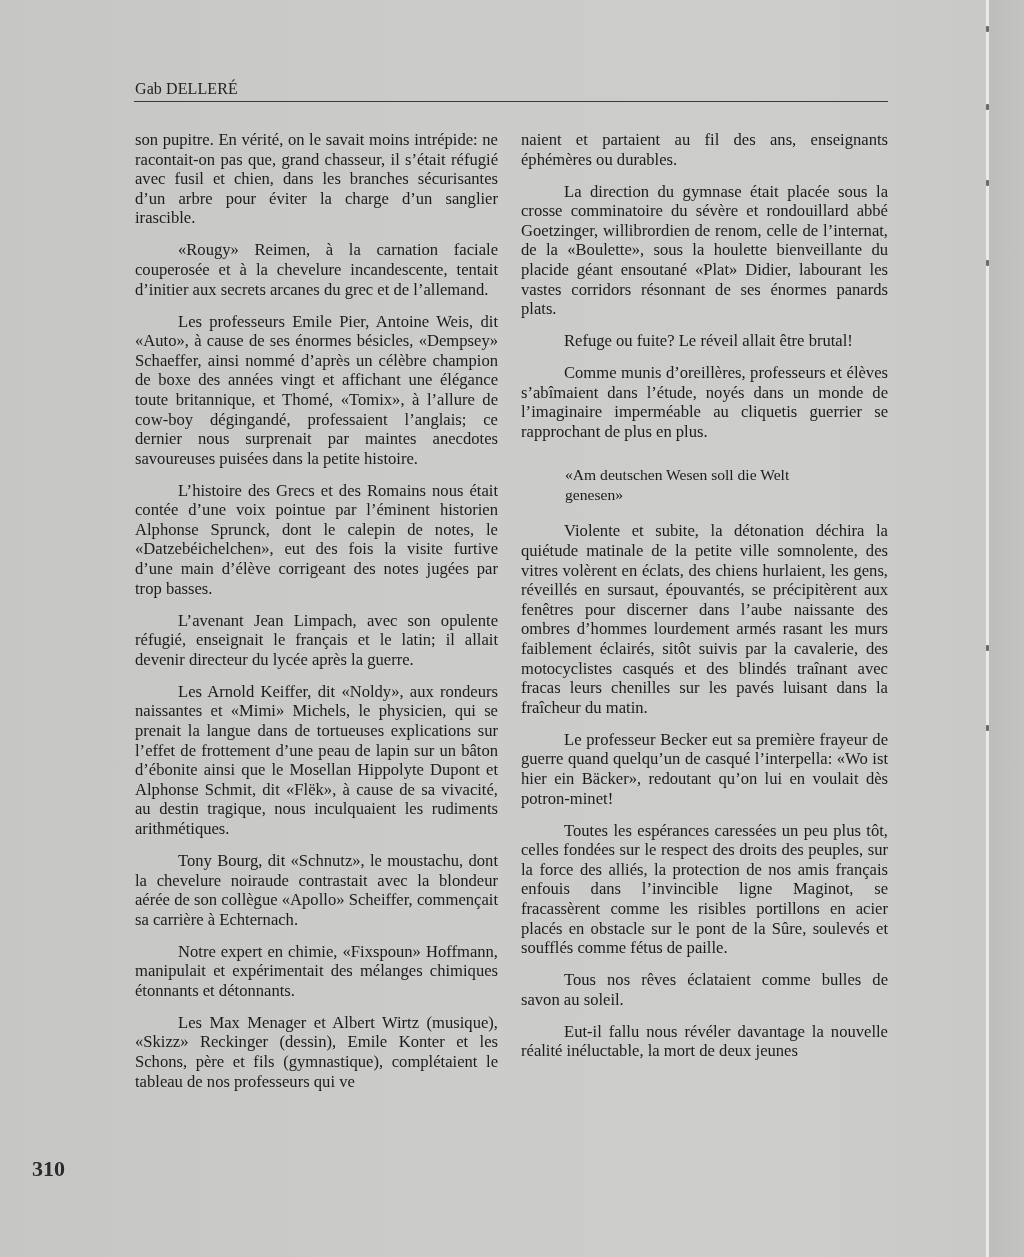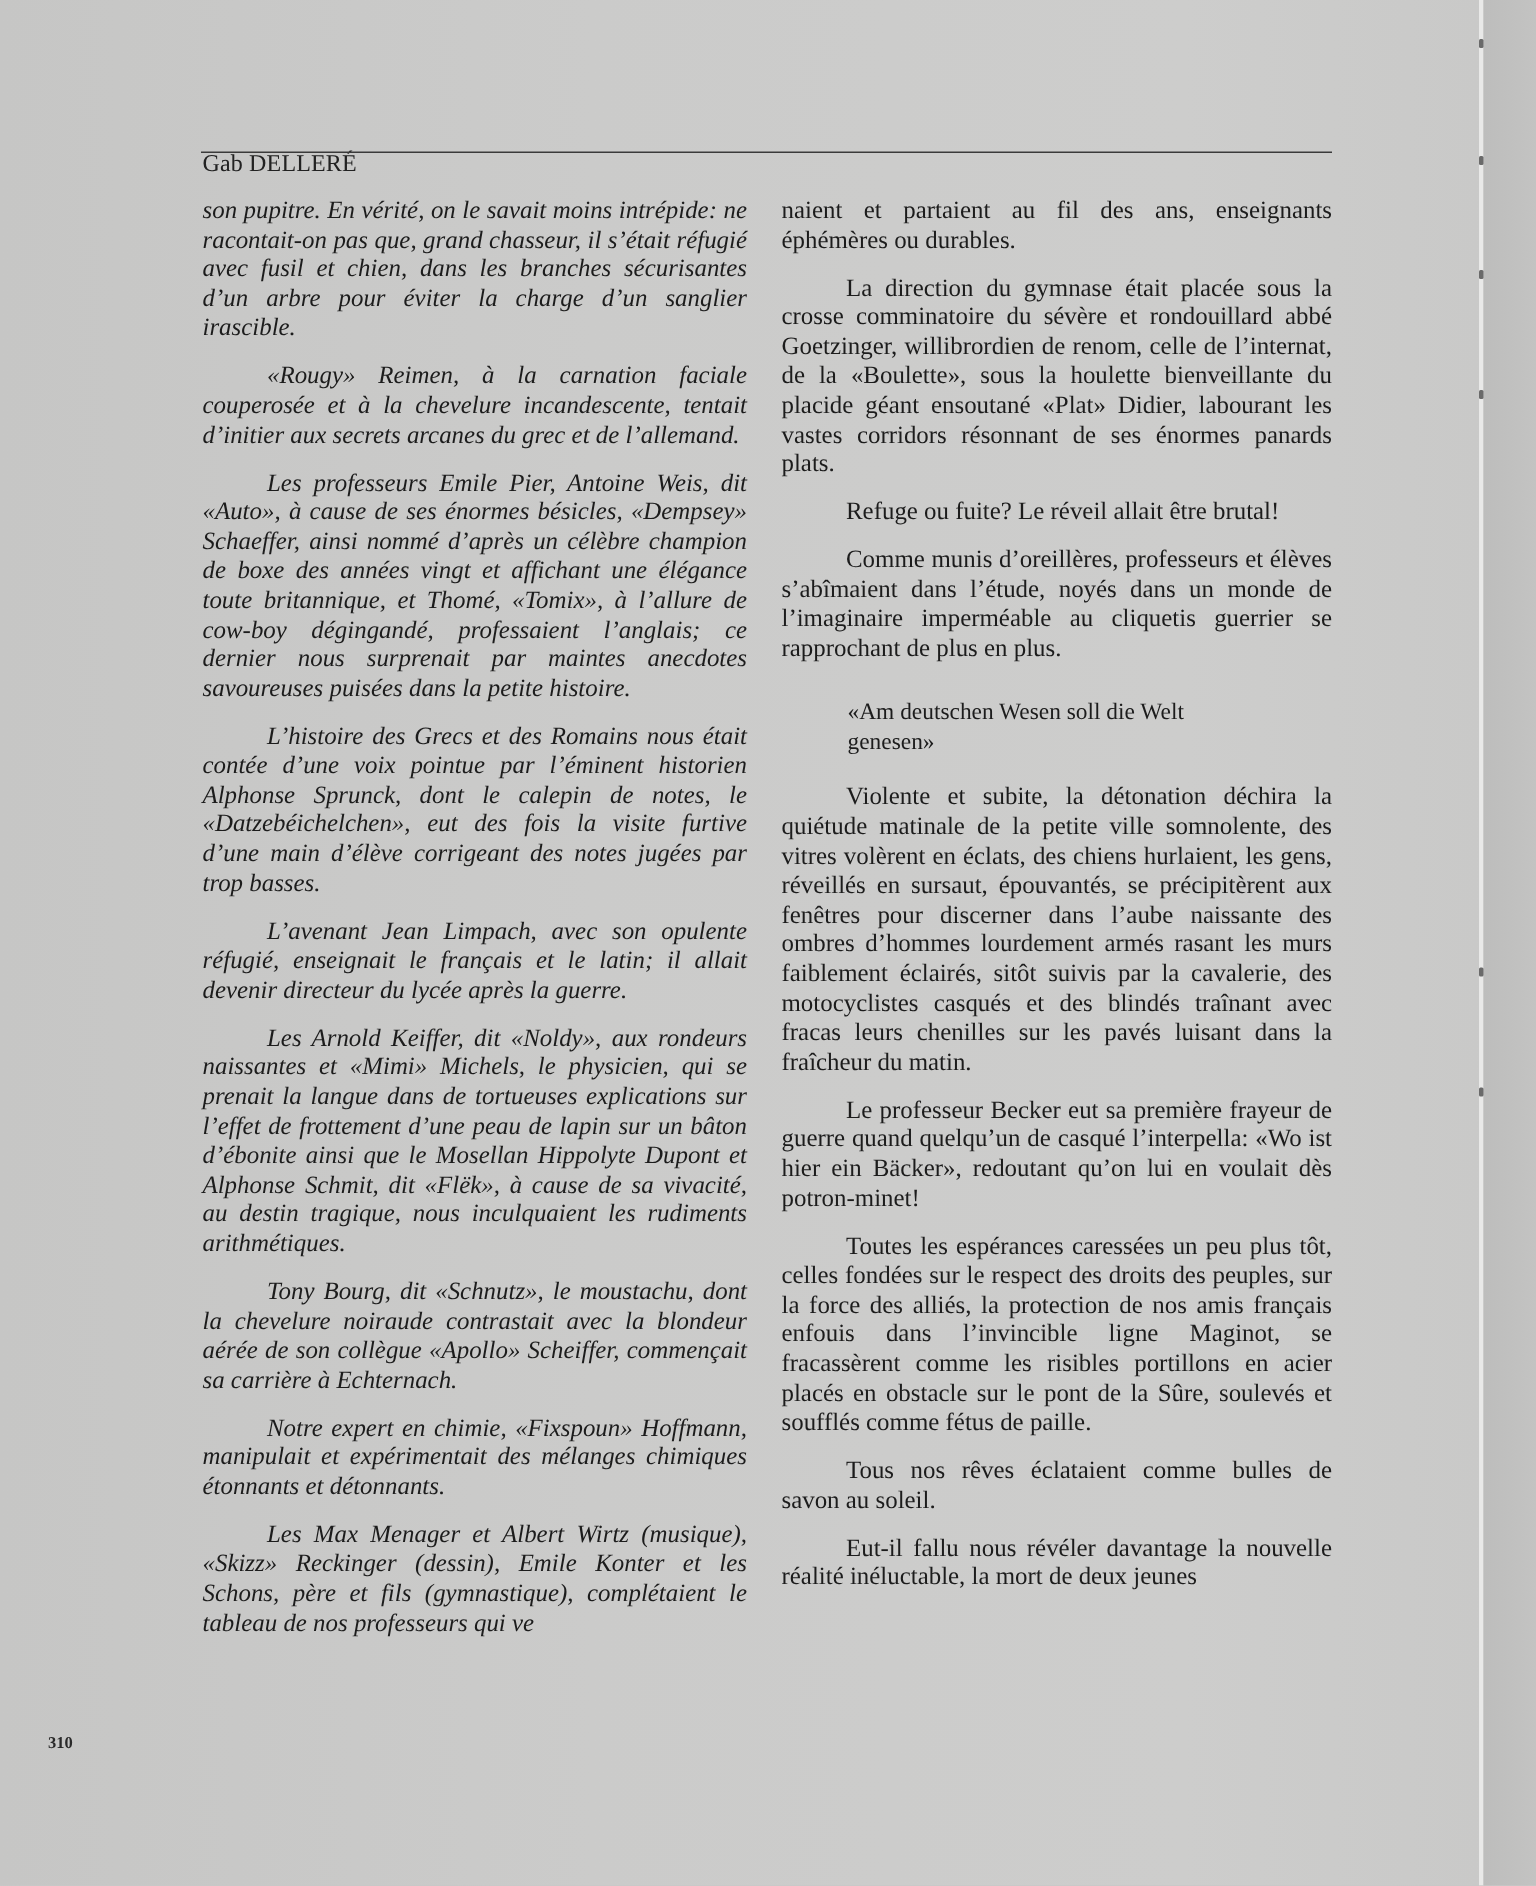--- a/index.html
+++ b/index.html
@@ -41,55 +41,54 @@
       background: #6a6a6a;
       border-radius: 1px;
     }
     .running-head {
       position: absolute;
       left: 135px; top: 79px;
       font-size: 16px;
       line-height: 20px;
       color: #222;
       letter-spacing: 0.1px;
-      margin-top: 21px;
     }
     .head-rule {
       position: absolute;
       left: 134px; top: 101px;
       width: 754px; height: 1px;
       background: #3a3a3a;
     }
     .column {
       position: absolute;
       top: 130px;
       width: 363px;
       font-size: 16.6px;
       line-height: 19.6px;
       text-align: justify;
       hyphens: manual;
     }
-    .col-left { left: 135px; font-style: italic; }
+    .col-left { left: 135px; }
     .col-right { left: 521px; width: 367px; }
     .para {
       margin: 0 0 12.4px 0;
       text-indent: 43px;
     }
     .para.no-indent { text-indent: 0; }
     .heading {
       font-weight: normal;
       font-size: 15.6px;
       line-height: 20px;
       margin: 24px 50px 16px 44px;
       text-align: left;
     }
     .page-number {
       position: absolute;
       left: 32px; top: 1156px;
-      font-size: 11px;
+      font-size: 22px;
       font-weight: bold;
       color: #2a2a2a;
     }
   </style>
 </head>
 <body>
 
 <div class="page"></div>
 <div class="page-edge"></div>
 <div class="page-strip"></div>

